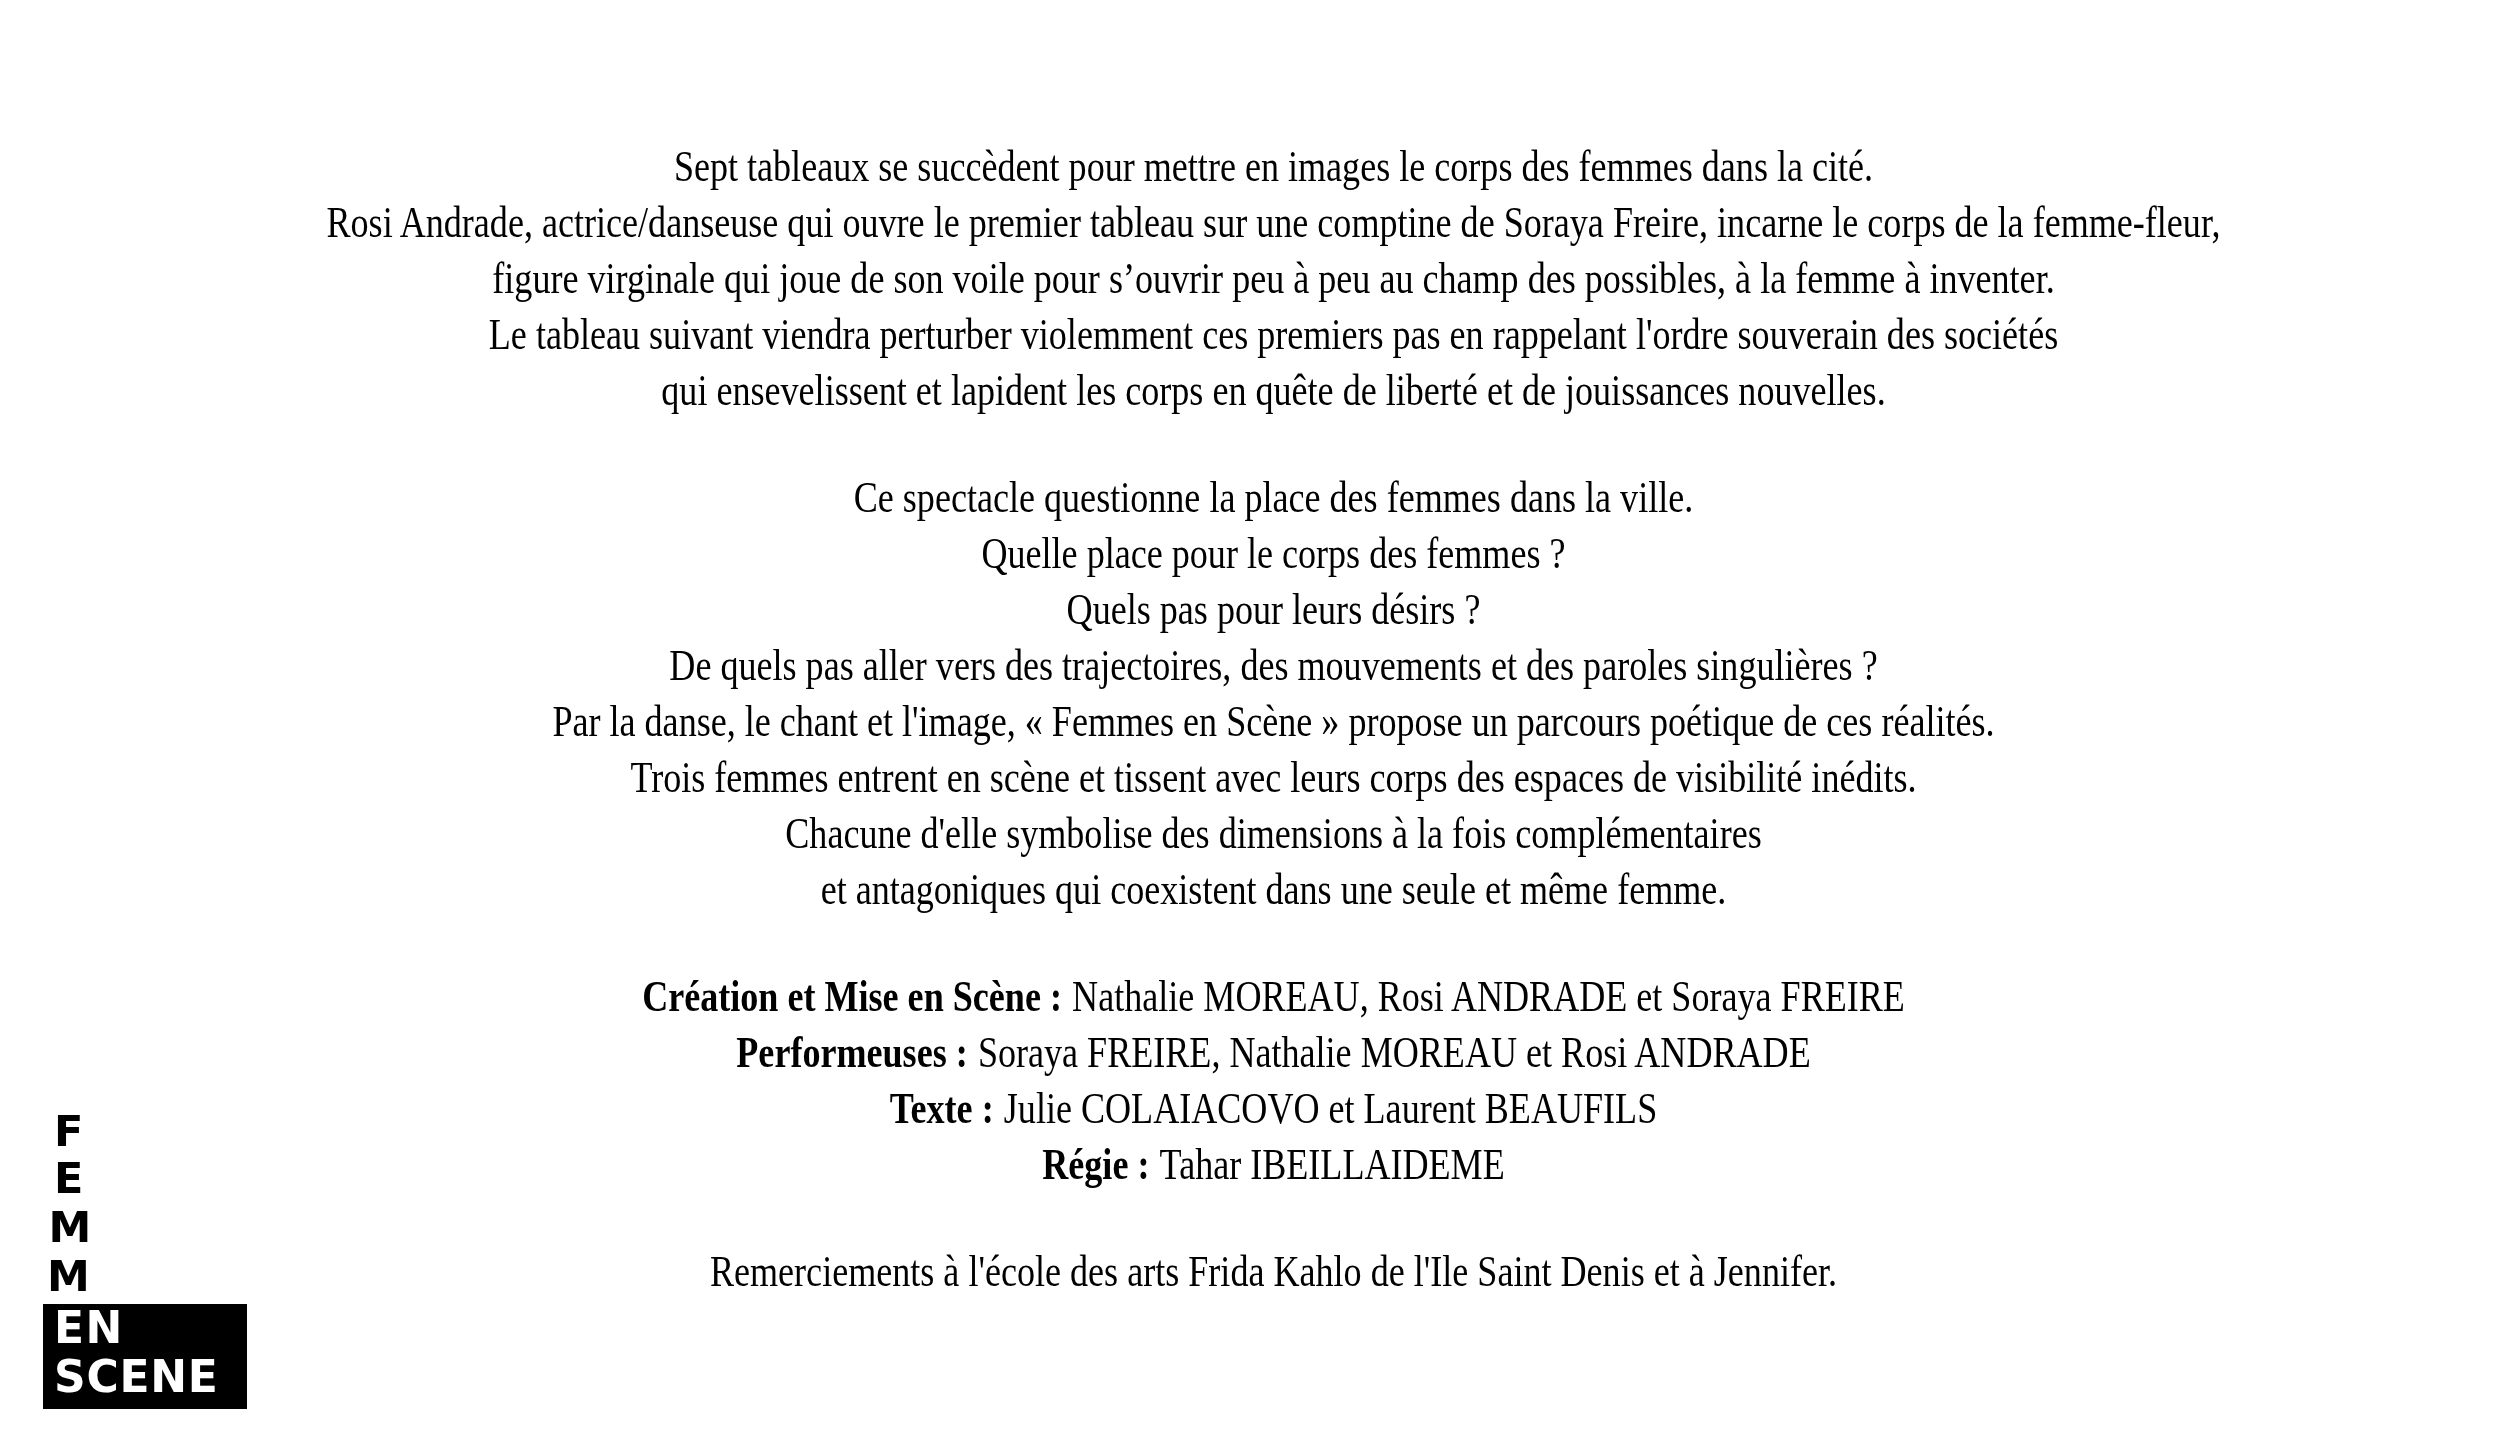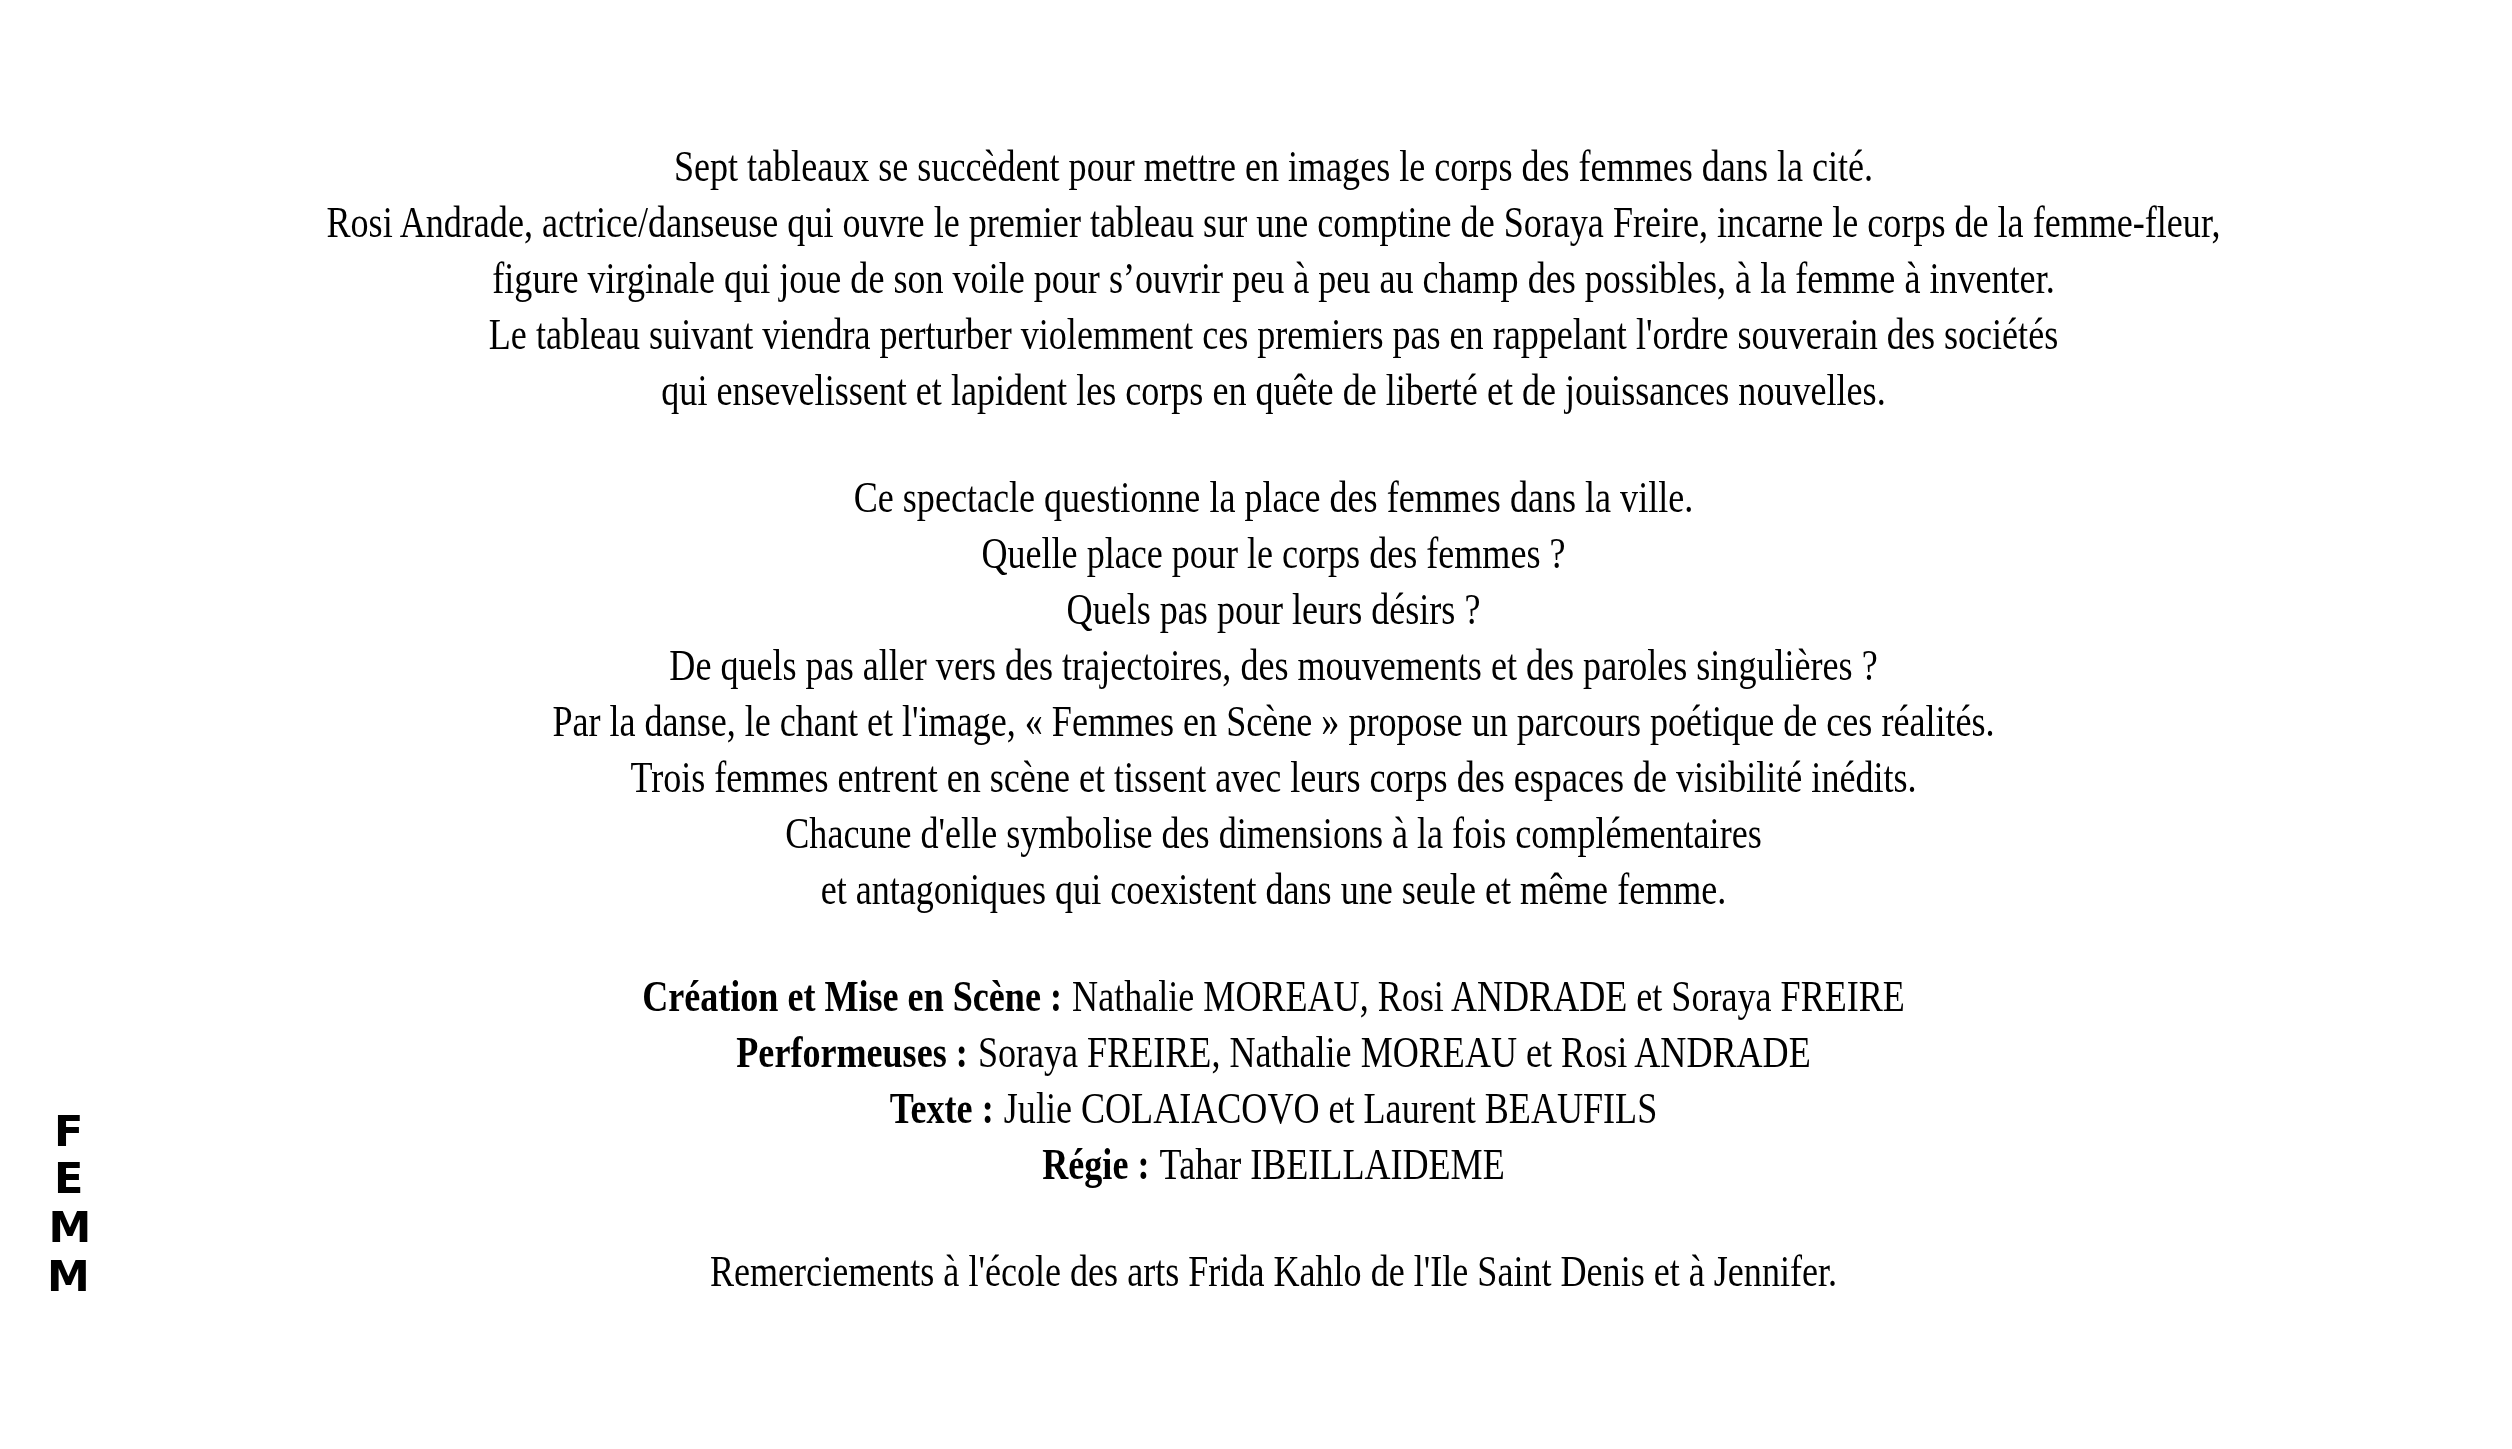--- a/index.html
+++ b/index.html
@@ -109,16 +109,20 @@
       <p class="line">Remerciements à l'école des arts Frida Kahlo de l'Ile Saint Denis et à Jennifer.</p>
     </section>
 
   </main>
 
   <div class="logo">
     <div class="logo-letter l-f">F</div>
     <div class="logo-letter l-e">E</div>
     <div class="logo-letter l-m1">M</div>
     <div class="logo-letter l-m2">M</div>
+    <div class="logo-box">
+      <div class="logo-box-word logo-box-en">EN</div>
+      <div class="logo-box-word logo-box-scene">SCENE</div>
+    </div>
   </div>
 
 </div>
 
 
 </body></html>

